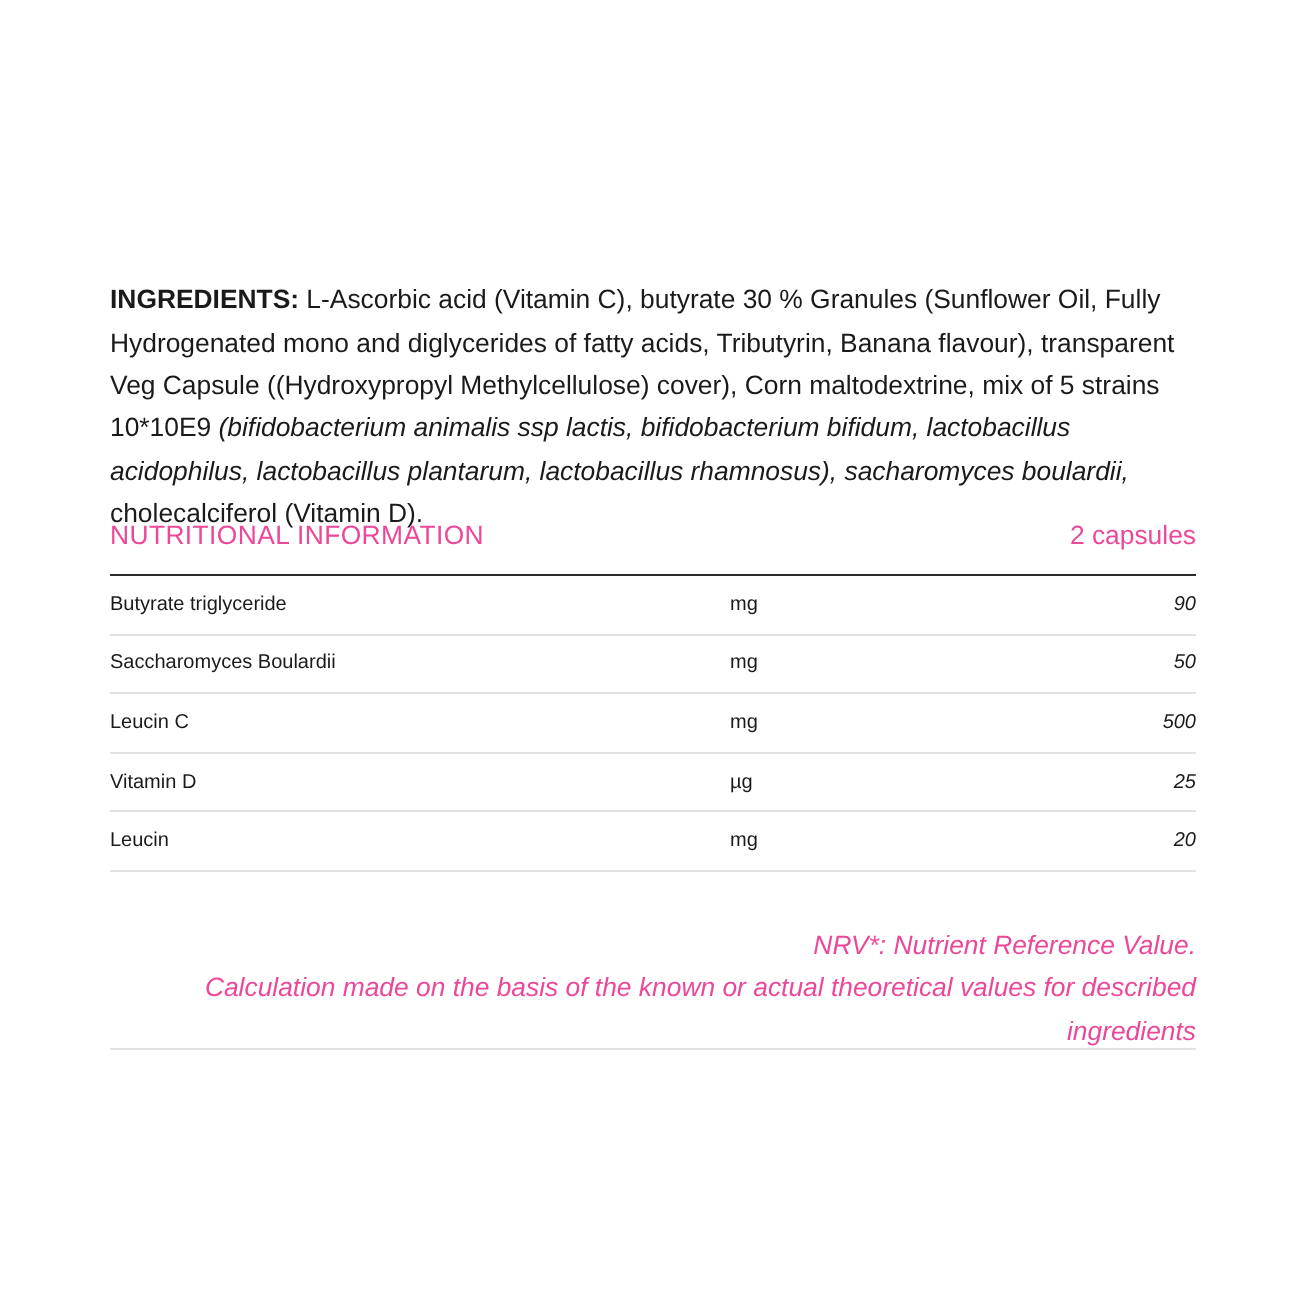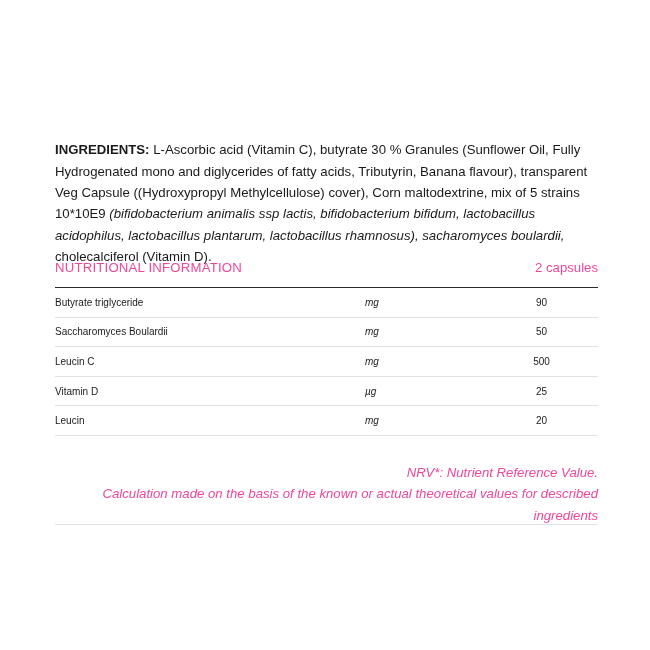--- a/index.html
+++ b/index.html
@@ -78,22 +78,22 @@
     text-align: right;
   }
 
   .data-row td {
     height: 28.6px;
     font-size: 10px;
     border-bottom: 1px solid #e2e2e2;
     color: #1a1a1a;
   }
   .cell-name  { text-align: left; }
-  .cell-unit  { text-align: left; font-style: italic; }
-  .cell-value { text-align: center; }
+  .cell-unit  { text-align: left; }
+  .cell-value { text-align: right; font-style: italic; }
 
   
   .footnote {
     position: absolute;
     left: 55px;
     top: 462px;
     width: 543px;
     font-size: 13.2px;
     line-height: 21.4px;
     font-style: italic;

